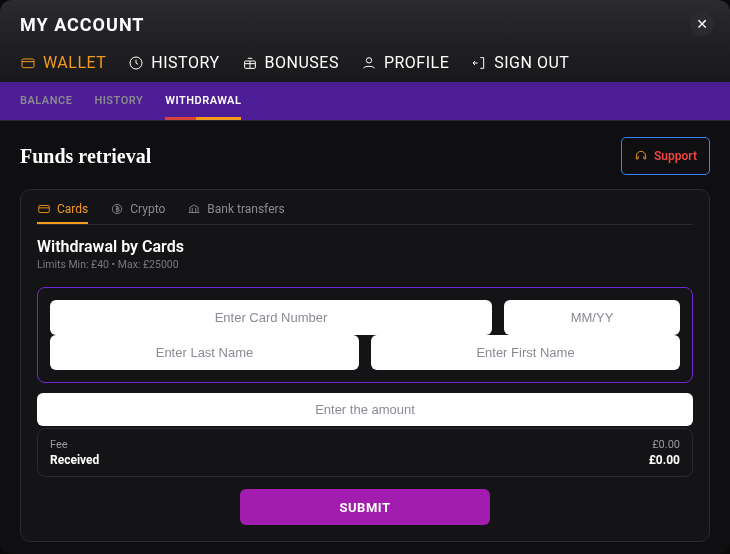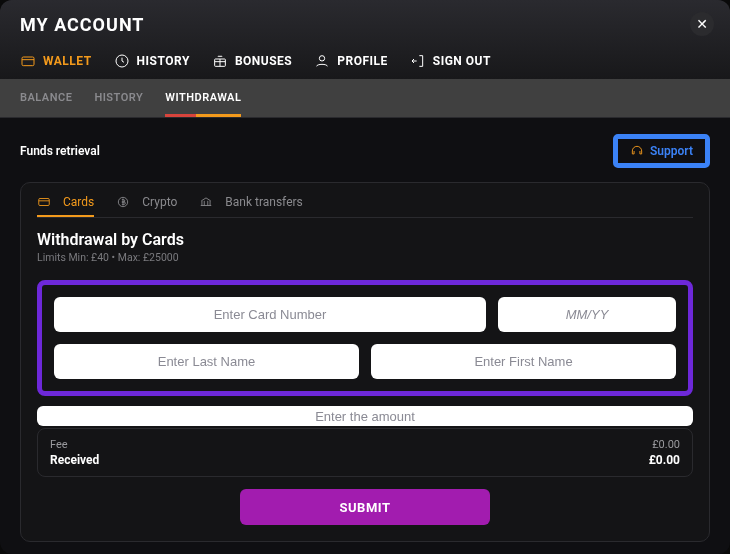--- a/index.html
+++ b/index.html
@@ -50,35 +50,35 @@
     display: flex;
     gap: 22px;
     margin-top: 18px;
     padding-bottom: 10px;
   }
   .main-tab {
     display: flex;
     align-items: center;
     gap: 7px;
     color: #fff;
-    font-size: 12px;
-    font-weight: 700;
+    font-size: 16px;
+    font-weight: 400;
     letter-spacing: 0.5px;
     cursor: pointer;
   }
   .main-tab.active { color: #f39a1c; }
   .main-tab svg { width: 16px; height: 16px; }
   .main-tab.active svg { stroke: #f39a1c; fill: none; }
   .main-tab svg { stroke: #fff; fill: none; stroke-width: 1.5; }
   .sub-tabs {
     display: flex;
     gap: 22px;
     padding: 0 20px;
     border-bottom: 1px solid #2a2a2e;
-    background: #404040;
+    background: #4c1d95;
   }
   .sub-tab {
     font-size: 11px;
     letter-spacing: 0.5px;
     color: #8a8a8e;
     padding: 12px 0 10px 0;
     cursor: pointer;
     font-weight: 600;
   }
   .sub-tab.active {
@@ -103,31 +103,32 @@
     overflow: hidden;
   }
   .section-head {
     display: flex;
     justify-content: space-between;
     align-items: center;
     margin-bottom: 14px;
   }
   .section-title {
     color: #fff;
-    font-size: 12px;
+    font-size: 20px;
     font-weight: 600;
+    font-family: Liberation Serif, serif;
   }
   .support-btn {
     display: flex;
     align-items: center;
     gap: 6px;
-    padding: 5px 12px;
-    border: 5px solid #3b82f6;
+    padding: 11px 12px;
+    border: 1px solid #3b82f6;
     border-radius: 5px;
-    color: #3b82f6;
+    color: #ef4444;
     font-size: 12px;
     font-weight: 600;
     cursor: pointer;
   }
   .support-btn svg { width: 14px; height: 14px; stroke: #f39a1c; fill: none; stroke-width: 1.6; }
   .panel {
     background: #141416;
     border: 1px solid #2a2a2e;
     border-radius: 10px;
     padding: 12px 16px 16px 16px;
@@ -137,21 +138,21 @@
   }
   .pay-tabs {
     display: flex;
     gap: 22px;
     border-bottom: 1px solid #2a2a2e;
     padding-bottom: 8px;
   }
   .pay-tab {
     display: flex;
     align-items: center;
-    gap: 12px;
+    gap: 6px;
     color: #8a8a8e;
     font-size: 12px;
     cursor: pointer;
     text-align: center;
   }
   .pay-tab.active {
     color: #f39a1c;
     border-bottom: 2px solid #f39a1c;
     padding-bottom: 6px;
     margin-bottom: -8px;
@@ -163,41 +164,40 @@
     font-weight: 600;
     margin-top: 12px;
   }
   .limits {
     color: #7a7a7e;
     font-size: 10.5px;
     margin-top: 2px;
     margin-bottom: 16px;
   }
   .form-box {
-    border: 5px solid #6d28d9;
+    border: 1px solid #6d28d9;
     border-radius: 8px;
     padding: 12px;
     display: flex;
     flex-direction: column;
-    gap: 12px;
   }
   .row { display: flex; gap: 12px; }
   .inp {
     flex: 1;
     height: 35px;
     border: none;
     border-radius: 6px;
     background: #fff;
     text-align: center;
     font-size: 13px;
     color: #333;
     outline: none;
   }
   .inp::placeholder { color: #8a8a94; }
-  .inp.narrow { flex: 0 0 120px; font-style: italic; }
+  .inp.narrow { flex: 0 0 120px; }
   .summary {
     border: 1px solid #2a2a2e;
     border-radius: 8px;
     padding: 8px 12px;
     margin-top: 2px;
     font-size: 12px;
     color: #fff;
   }
   .summary-row { display: flex; justify-content: space-between; padding: 1px 0; }
   .summary-row.fee { color: #9a9a9e; font-size: 11px; }

